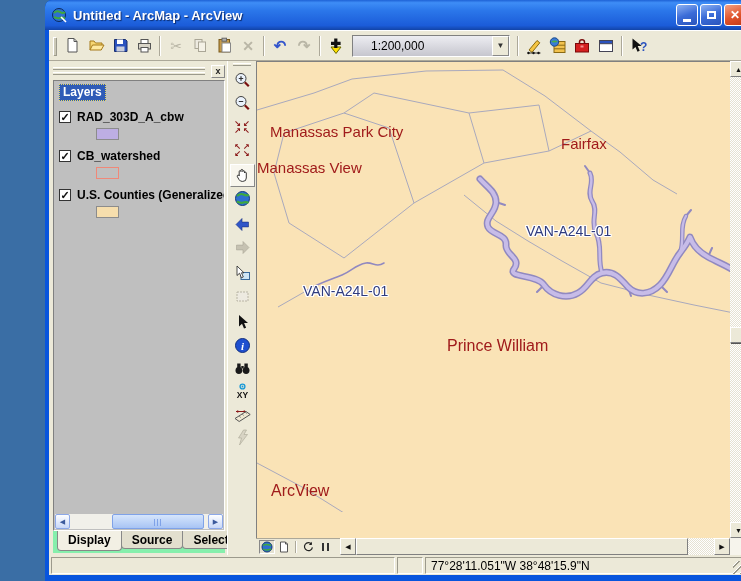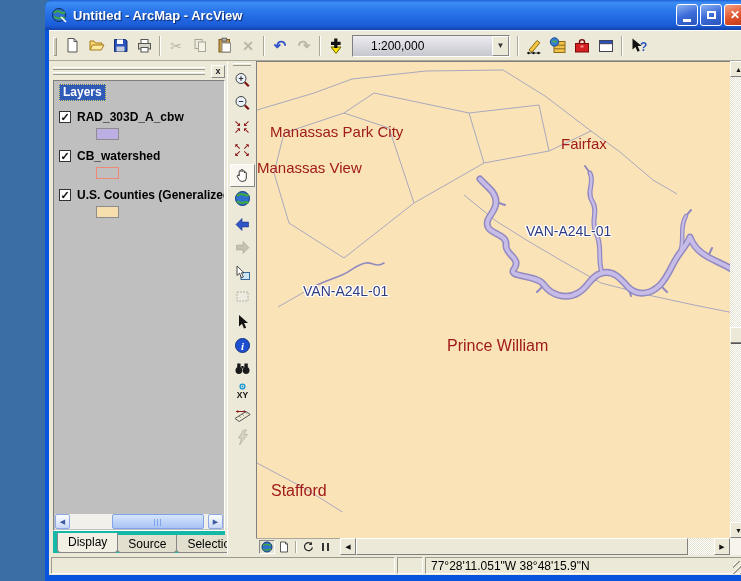--- a/index.html
+++ b/index.html
@@ -50,21 +50,21 @@
   .chk{width:12px;height:12px;background:#fff;border:1px solid #333;font-size:11px;line-height:10px;text-align:center;font-weight:bold;color:#111;flex:0 0 12px;}
   .llabel{font-size:12px;white-space:nowrap;font-weight:bold;}
   .swatch{width:23px;height:12px;border:1px solid #8C8C8C;margin:4px 0 0 37px;}
   
   .xpscroll{position:absolute;left:1px;right:1px;bottom:1px;height:15px;display:flex;background:#F1F0EA;}
   .xpsb-btn{width:15px;height:15px;flex:0 0 15px;border:1px solid #8CA8E8;border-radius:2px;background:linear-gradient(180deg,#FDFEFF,#C9D8F8);color:#3C5A9C;font-size:7px;line-height:13px;text-align:center;}
   .xpsb-track{flex:1;position:relative;}
   .xpsb-thumb{position:absolute;left:42px;width:92px;top:0;height:15px;border:1px solid #7FA2E8;border-radius:2px;background:linear-gradient(180deg,#D6E5FC,#A8C4F4);}
   .xpsb-thumb::after{content:"";position:absolute;left:50%;top:4px;width:8px;height:7px;margin-left:-4px;background:repeating-linear-gradient(90deg,#7FA2E8 0 1px,transparent 1px 3px);}
   
-  .toctabs{height:22px;flex:0 0 22px;display:flex;align-items:flex-end;padding-left:4px;background:#14b8a6;}
+  .toctabs{height:22px;flex:0 0 22px;display:flex;align-items:flex-start;padding-left:4px;background:#86efac;font-weight:bold;}
   .tab{padding:2px 10px 3px 10px;font-size:12px;border:1px solid #888;border-top:none;border-radius:0 0 4px 4px;background:#E2DFCE;height:18px;margin-right:-1px;}
   .tab.active{background:#F2F0E4;height:20px;position:relative;z-index:2;}
   
   .toolstrip{width:29px;flex:0 0 29px;display:flex;flex-direction:column;align-items:center;border-left:1px solid #fff;padding-top:2px;background:#ECE9D8;}
   .tshgrip{width:18px;height:3px;border-top:1px solid #fff;border-bottom:1px solid #9C9A8C;margin-bottom:3px;}
   .tool{width:25px;height:23px;display:flex;align-items:center;justify-content:center;border:1px solid transparent;}
   .tool.active{border-color:#fff #888 #888 #fff;background:#F8F6EE;}
   .fixedz{font-size:8px;line-height:7px;color:#8B1A1A;font-weight:bold;text-align:center;}
   .gap4{height:3px;flex:0 0 3px;}
   
@@ -414,21 +414,21 @@
             <path class="wline" stroke-width="1.6" d="M50 230 C62 222 74 219 86 214 C96 210 99 204 110 202 C117 201 120 207 128 202"></path>
           </g>
         </svg>
 
         <div class="maplabel county" style="left:14px;top:62px">Manassas Park City</div>
         <div class="maplabel county" style="left:305px;top:74px">Fairfax</div>
         <div class="maplabel county" style="left:1px;top:98px">Manassas View</div>
         <div class="maplabel station" style="left:270px;top:162px">VAN-A24L-01</div>
         <div class="maplabel station" style="left:47px;top:222px">VAN-A24L-01</div>
         <div class="maplabel county big" style="left:191px;top:276px">Prince William</div>
-        <div class="maplabel county big" style="left:15px;top:421px">Stafford</div>
+        <div class="maplabel county big" style="left:15px;top:421px">ArcView</div>
 
         <div class="vscroll">
           <span class="cbtn">▲</span>
           <span class="vtrack dither">
               <span class="vthumb"></span>
             </span>
           <span class="cbtn">▼</span>
         </div>
 
         <div class="hscrollrow">

